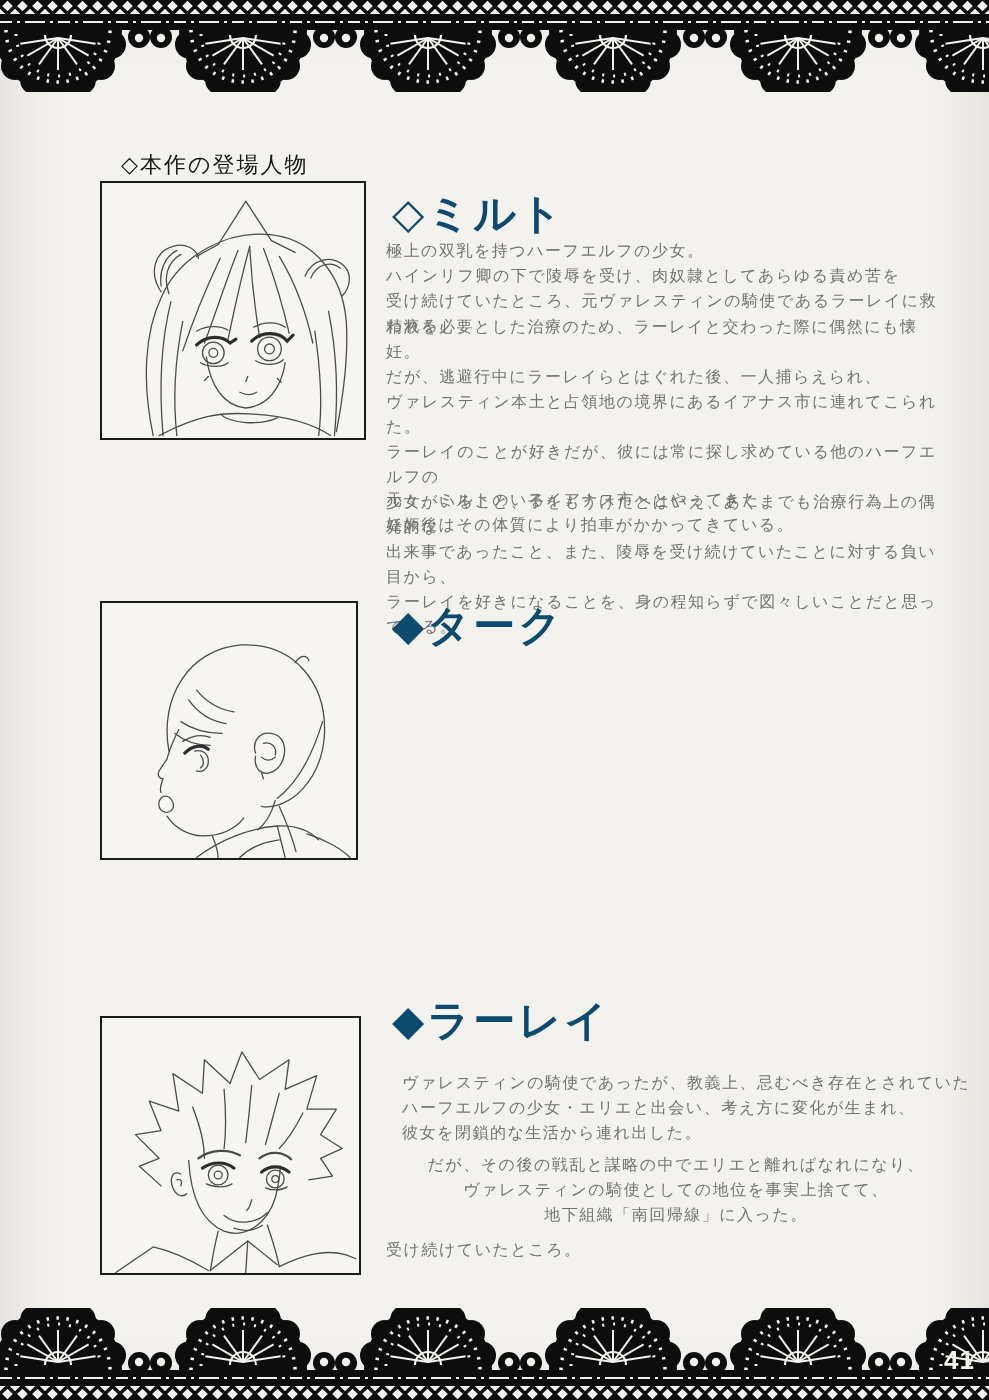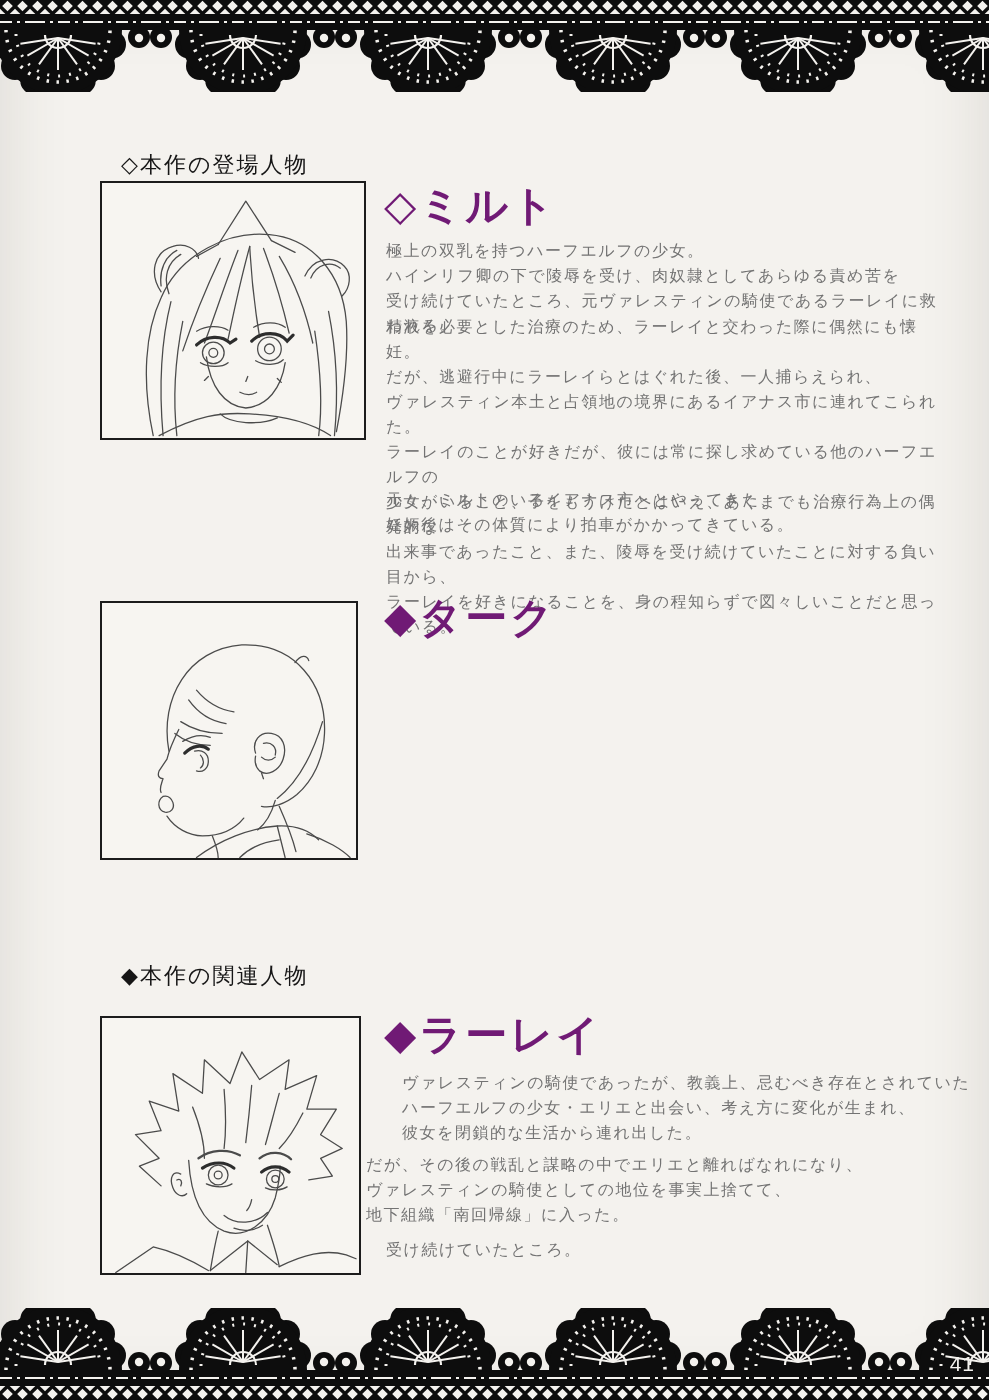--- a/index.html
+++ b/index.html
@@ -24,40 +24,40 @@
   }
   .portrait-box{
     position:absolute;
     border:2px solid #1c1c1c;
     background:#f7f5f1;
     box-sizing:border-box;
   }
   .portrait-box svg{display:block;width:100%;height:100%;}
   .char-title{
     position:absolute;
-    margin:0;
+    margin:8px;
     font-size:42px;
     font-weight:bold;
     letter-spacing:3px;
-    color:#701a75;
+    color:#0c4a6e;
     line-height:1;
   }
   .para{
     position:absolute;
     font-size:16px;
     line-height:25px;
     letter-spacing:1.5px;
     white-space:pre-line;
     color:#737373;
   }
   .page-number{
     position:absolute;
     right:14px;bottom:24px;
     font-family:"Liberation Sans","DejaVu Sans",sans-serif;
-    font-size:21px;font-weight:normal;
+    font-size:26px;font-weight:bold;
     color:#f4f2ee;
     letter-spacing:1px;
     z-index:5;
   }
   .sketch{stroke:#4b4b4b;fill:none;stroke-width:1.3;stroke-linecap:round;stroke-linejoin:round;}
   .sketch-bold{stroke:#2d2d2d;fill:none;stroke-width:3.2;stroke-linecap:round;}
 </style>
 </head>
 <body>
 
@@ -205,21 +205,20 @@
       <g class="sketch-bold">
         <path d="M84,152 C92,144 102,143 108,148"></path>
       </g>
     </svg>
   </div>
 
   <h2 class="char-title" style="left:384px;top:597px;">◆ターク</h2>
 
 
 
-  <div class="section-label" style="left:121px;top:961px;">◆本作の関連人物</div>
 
   <div class="portrait-box" style="left:100px;top:1016px;width:261px;height:259px;">
     <svg viewBox="0 0 261 258">
       <g class="sketch">
         <path d="M60,170 L38,150 L58,142 L34,118 L60,114 L48,84 L78,94 L72,56 L102,76 L104,42 L130,66 L142,34 L160,62 L190,42 L186,72 L218,58 L208,92 L238,92 L222,118 L244,132 L222,142 L234,160 L210,164"></path>
         <path d="M92,90 C100,110 104,128 104,142 M124,72 C126,96 126,116 124,132 M152,68 C150,92 148,110 146,126 M180,76 C174,98 170,114 166,128 M204,96 C196,112 188,124 180,132"></path>
         <path d="M88,144 C90,178 100,206 124,216 C146,224 168,208 176,182 C179,170 181,158 181,150"></path>
         <path d="M98,142 C110,133 128,132 140,139" stroke-width="2.4"></path>
         <path d="M160,142 C170,134 184,135 192,143" stroke-width="2.4"></path>
         <circle cx="118" cy="159" r="10"></circle>
@@ -240,27 +239,27 @@
         <path d="M110,256 L148,226 L178,250"></path>
         <path d="M148,226 L146,258"></path>
       </g>
       <g class="sketch-bold">
         <path d="M102,152 C112,145 126,145 134,152"></path>
         <path d="M162,156 C170,149 182,149 190,156"></path>
       </g>
     </svg>
   </div>
 
-  <h2 class="char-title" style="left:384px;top:1014px;">◆ラーレイ</h2>
+  <h2 class="char-title" style="left:384px;top:992px;">◆ラーレイ</h2>
 
   <div class="para" style="left:402px;top:1070px;width:580px;">ヴァレスティンの騎使であったが、教義上、忌むべき存在とされていた
 ハーフエルフの少女・エリエと出会い、考え方に変化が生まれ、
 彼女を閉鎖的な生活から連れ出した。</div>
 
-  <div class="para" style="left:366px;top:1152px;width:580px;">だが、その後の戦乱と謀略の中でエリエと離ればなれになり、
+  <div class="para" style="left:386px;top:1152px;width:580px;text-align:center;">だが、その後の戦乱と謀略の中でエリエと離ればなれになり、
 ヴァレスティンの騎使としての地位を事実上捨てて、
 地下組織「南回帰線」に入った。</div>
 
   <div class="para" style="left:386px;top:1237px;width:580px;">受け続けていたところ。</div>
 
   <svg class="lace lace-bottom" viewBox="0 0 989 92" preserveAspectRatio="none">
     <rect x="0" y="0" width="989" height="16" fill="url(#mesh)"></rect>
     <rect x="0" y="14" width="989" height="16" fill="#0d0d0d"></rect>
     <line x1="0" y1="22" x2="989" y2="22" stroke="#f4f2ee" stroke-width="2" stroke-dasharray="12 5 3 5 20 5 3 5"></line>
     <use href="#fan" x="58" y="30"></use>

